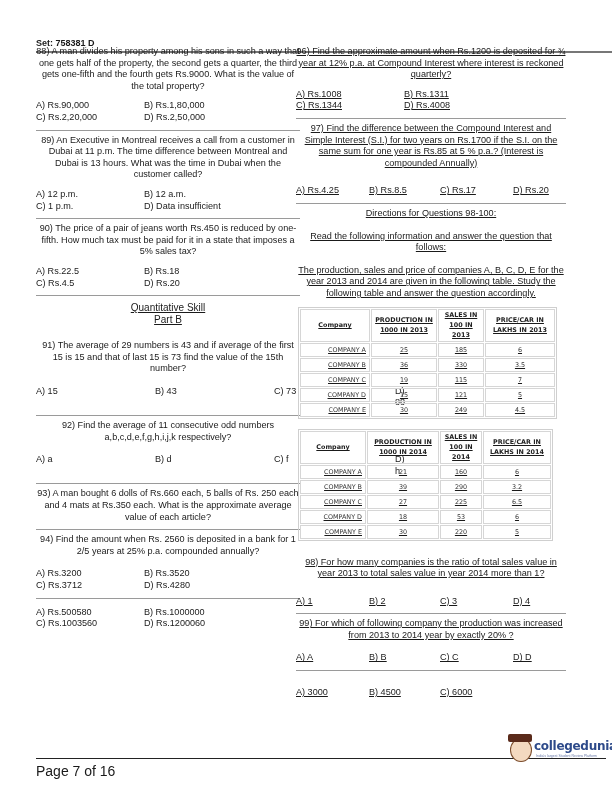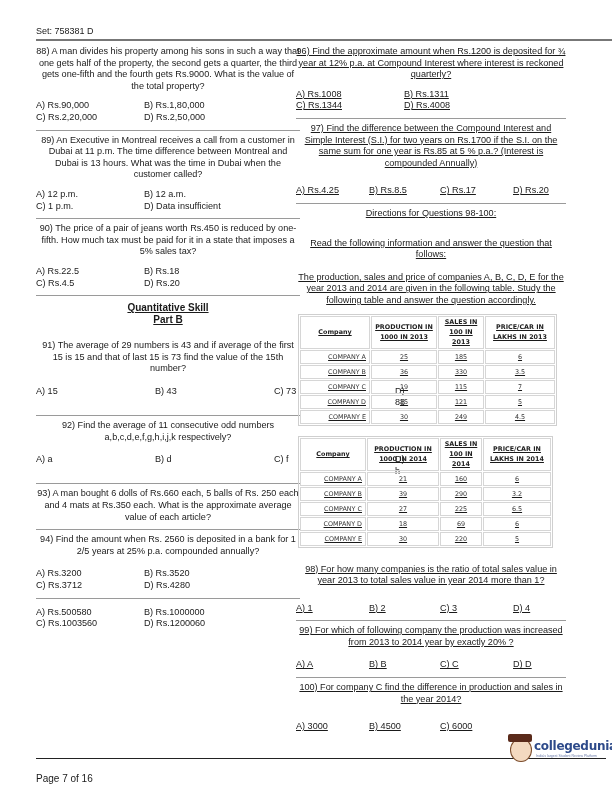--- a/index.html
+++ b/index.html
@@ -1,49 +1,49 @@
 <!DOCTYPE html>
 <html><head>
 <meta charset="utf-8">
 <style>
   html, body { margin: 0; padding: 0; background: #ffffff; }
   body {
     width: 612px; height: 792px; position: relative; overflow: hidden;
     font-family: "Liberation Sans", sans-serif; color: #1a1a1a;
   }
-  .header { position: absolute; left: 36px; top: 26px; width: 576px; }
+  .header { position: absolute; left: 36px; top: 38px; width: 576px; font-weight: bold; }
   .set-label { font-size: 9px; line-height: 11px; display: block; padding-bottom: 2px; }
   .header-rule { height: 2px; background: #777; width: 576px; }
 
   .col { position: absolute; top: 46px; width: 264px; font-size: 9.1px; line-height: 11.6px; }
   .col-left { left: 36px; }
   .col-right { left: 296px; width: 270px; text-decoration: underline; }
 
   .q { position: relative; }
   .qtext { margin: 0; text-align: center; }
   .opts2 { display: grid; grid-template-columns: 108px 1fr; margin-top: 8px; }
   .opts4 { display: grid; grid-template-columns: 71px 71px 73px 1fr; margin-top: 8px; gap: 48px; }
   .opts4r { display: grid; grid-template-columns: 73px 71px 73px 1fr; margin-top: 16px; }
   .rule { height: 1px; background: #9a9a9a; margin: 6px 0 4px 0; }
 
-  .section-title { text-align: center; margin-top: 6px; margin-bottom: 14px; font-weight: bold; }
+  .section-title { text-align: center; margin-top: 6px; margin-bottom: 14px; }
   .section-title span { display: block; text-decoration: underline; font-size: 10px; line-height: 12px; }
 
   .tbl { border-collapse: separate; border-spacing: 1px; border: 1px solid #cfcfcf;
          font-family: "DejaVu Sans", sans-serif; font-size: 6.4px; line-height: 10px; margin-left: 2px; }
   .tbl th, .tbl td { border: 1px solid #d6d6d6; text-align: center; padding: 0 3px; color: #333; }
   .tbl th { font-weight: bold; color: #222; }
   .tbl td.name { text-align: right; padding-left: 8px; margin-top: 20px; }
   .tbl1 th { height: 31px; }
   .tbl2 th { height: 31px; }
   .tbl td { height: 12px; }
 
   .footer { position: absolute; left: 36px; top: 758px; width: 576px; }
   .footer-rule { height: 1px; background: #222; width: 570px; }
-  .page-num { font-size: 10px; margin-top: 14px; display: block; }
+  .page-num { font-size: 14px; margin-top: 4px; display: block; }
 
   .logo { position: absolute; left: 510px; top: 734px; width: 100px; height: 34px; }
   .logo-face { position: absolute; left: 0; top: 4px; width: 20px; height: 22px; border-radius: 50%;
                background: #f3d9c0; border: 1px solid #7a4b2a; }
   .logo-cap { position: absolute; left: -2px; top: 0; width: 24px; height: 8px; background: #5a2a1a;
               transform: skewX(-20px); border-radius: 2px; }
   .logo-text { position: absolute; left: 24px; top: 5px; font-size: 12px; color: #2d4a8a; font-weight: bold;
                font-family: "DejaVu Sans", sans-serif; letter-spacing: -0.3px; }
   .logo-tag { position: absolute; left: 26px; top: 20px; font-size: 3.5px; color: #6a7aa8; white-space: nowrap; }
 </style>
@@ -160,21 +160,21 @@
       <span>A) Rs.4.25</span>
       <span>B) Rs.8.5</span>
       <span>C) Rs.17</span>
       <span>D) Rs.20</span>
     </div>
   </div>
   <div class="rule"></div>
 
   <div>
     <p class="qtext" style="margin-top:3px">Directions for Questions 98-100:</p>
-    <p class="qtext" style="margin-top:18px">Read the following information and answer the question that follows:</p>
+    <p class="qtext" style="margin-top:11px">Read the following information and answer the question that follows:</p>
     <p class="qtext" style="margin-top:11px">The production, sales and price of companies A, B, C, D, E for the year 2013 and 2014 are given in the following table. Study the following table and answer the question accordingly.</p>
   </div>
 
   <table class="tbl tbl1" style="margin-top:7px">
     <thead>
       <tr>
         <th style="width:62px">Company</th>
         <th style="width:58px">PRODUCTION IN 1000 IN 2013</th>
         <th style="width:38px">SALES IN 100 IN 2013</th>
         <th style="width:62px">PRICE/CAR IN LAKHS IN 2013</th>
@@ -238,21 +238,21 @@
         </tr>
         <tr>
           <td class="name">COMPANY C</td>
           <td>27</td>
           <td>225</td>
           <td>6.5</td>
         </tr>
         <tr>
           <td class="name">COMPANY D</td>
           <td>18</td>
-          <td>69</td>
+          <td>53</td>
           <td>6</td>
         </tr>
         <tr>
           <td class="name">COMPANY E</td>
           <td>30</td>
           <td>220</td>
           <td>5</td>
         </tr>
       </tbody>
   </table>
@@ -273,21 +273,20 @@
     <div class="opts4r" style="margin-top:11px">
       <span>A) A</span>
       <span>B) B</span>
       <span>C) C</span>
       <span>D) D</span>
     </div>
   </div>
   <div class="rule"></div>
 
   <div class="q">
-    <p class="qtext">100) For company C find the difference in production and sales in the year 2014?</p>
     <div class="opts4r">
       <span>A) 3000</span>
       <span>B) 4500</span>
       <span>C) 6000</span>
     </div>
   </div>
 </div>
 
 <div class="footer">
   <div class="footer-rule"></div>

